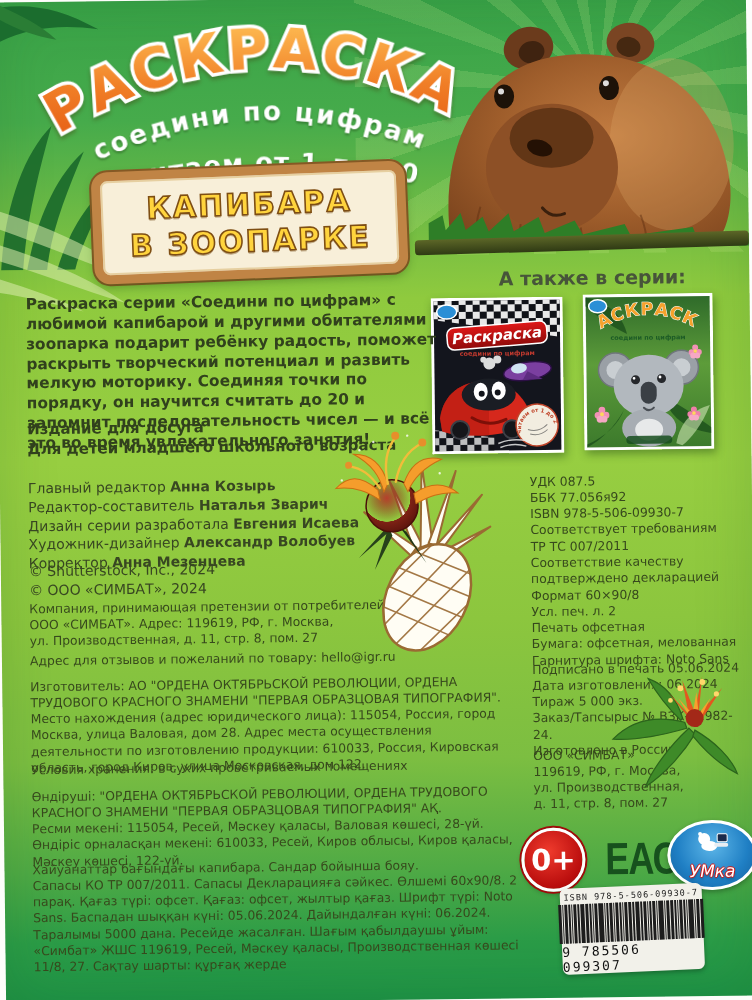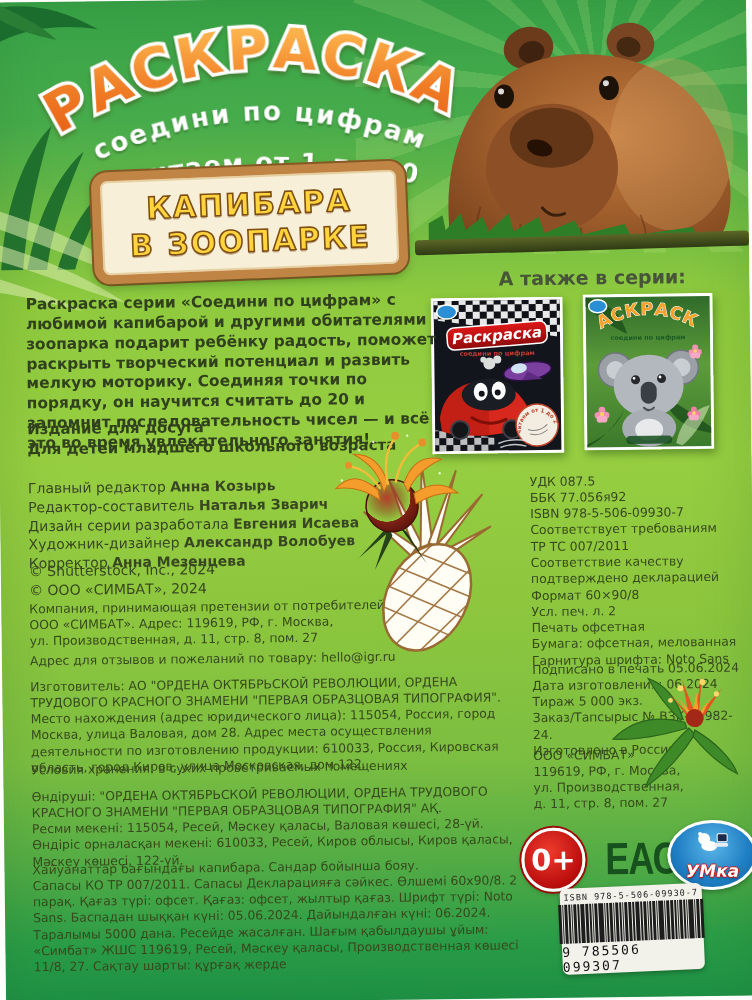--- a/index.html
+++ b/index.html
@@ -36,21 +36,21 @@
         border:3px solid #fff;box-shadow:0 0 0 2px #a00a0a, 0 2px 5px rgba(0,0,0,.3);
         display:flex;align-items:center;justify-content:center;
         color:#fff;font-weight:bold;font-size:29px;}
   .badge-eac{left:601px;top:843px;width:60px;text-align:center;color:#17511d;
         font-weight:bold;font-size:36px;letter-spacing:-1px;transform:scaleY(1.25);
         font-family:"Liberation Sans",sans-serif;}
   .badge-umka{left:663px;top:826px;width:84px;height:64px;border-radius:50%;
         background:radial-gradient(circle at 50% 35%, #5db6e8, #1f7fc4 60%, #145f9c);
         border:3px solid #fff;box-shadow:0 2px 5px rgba(0,0,0,.3);
         display:flex;align-items:flex-end;justify-content:center;overflow:hidden;}
-  .umka-word{font-weight:bold;font-size:17px;color:#fff;margin-bottom:6px;letter-spacing:0;
+  .umka-word{font-weight:normal;font-size:17px;color:#fff;margin-bottom:6px;letter-spacing:0;
         text-shadow:-1px 0 #d01818,1px 0 #d01818,0 -1px #d01818,0 1px #d01818,0 2px 3px rgba(0,0,0,.4);
         font-style:italic;}
   .umka-bear{position:absolute;left:24px;top:7px;width:36px;height:22px;}
   .barcode{left:556px;top:891px;width:142px;height:86px;background:#f2f1ea;border-radius:6px;
         transform:rotate(-1.8deg);box-shadow:0 2px 5px rgba(0,0,0,.3);
         display:flex;flex-direction:column;align-items:center;}
   .bc-isbn{font-family:"DejaVu Sans Mono","Liberation Mono",monospace;font-size:8.5px;
         letter-spacing:1px;color:#222;margin-top:4px;}
   .bc-bars{height:44px;margin-top:2px;display:flex;align-items:stretch;}
   .bc-bars span{display:inline-block;background:#1d1d1d;margin-right:1px;}

